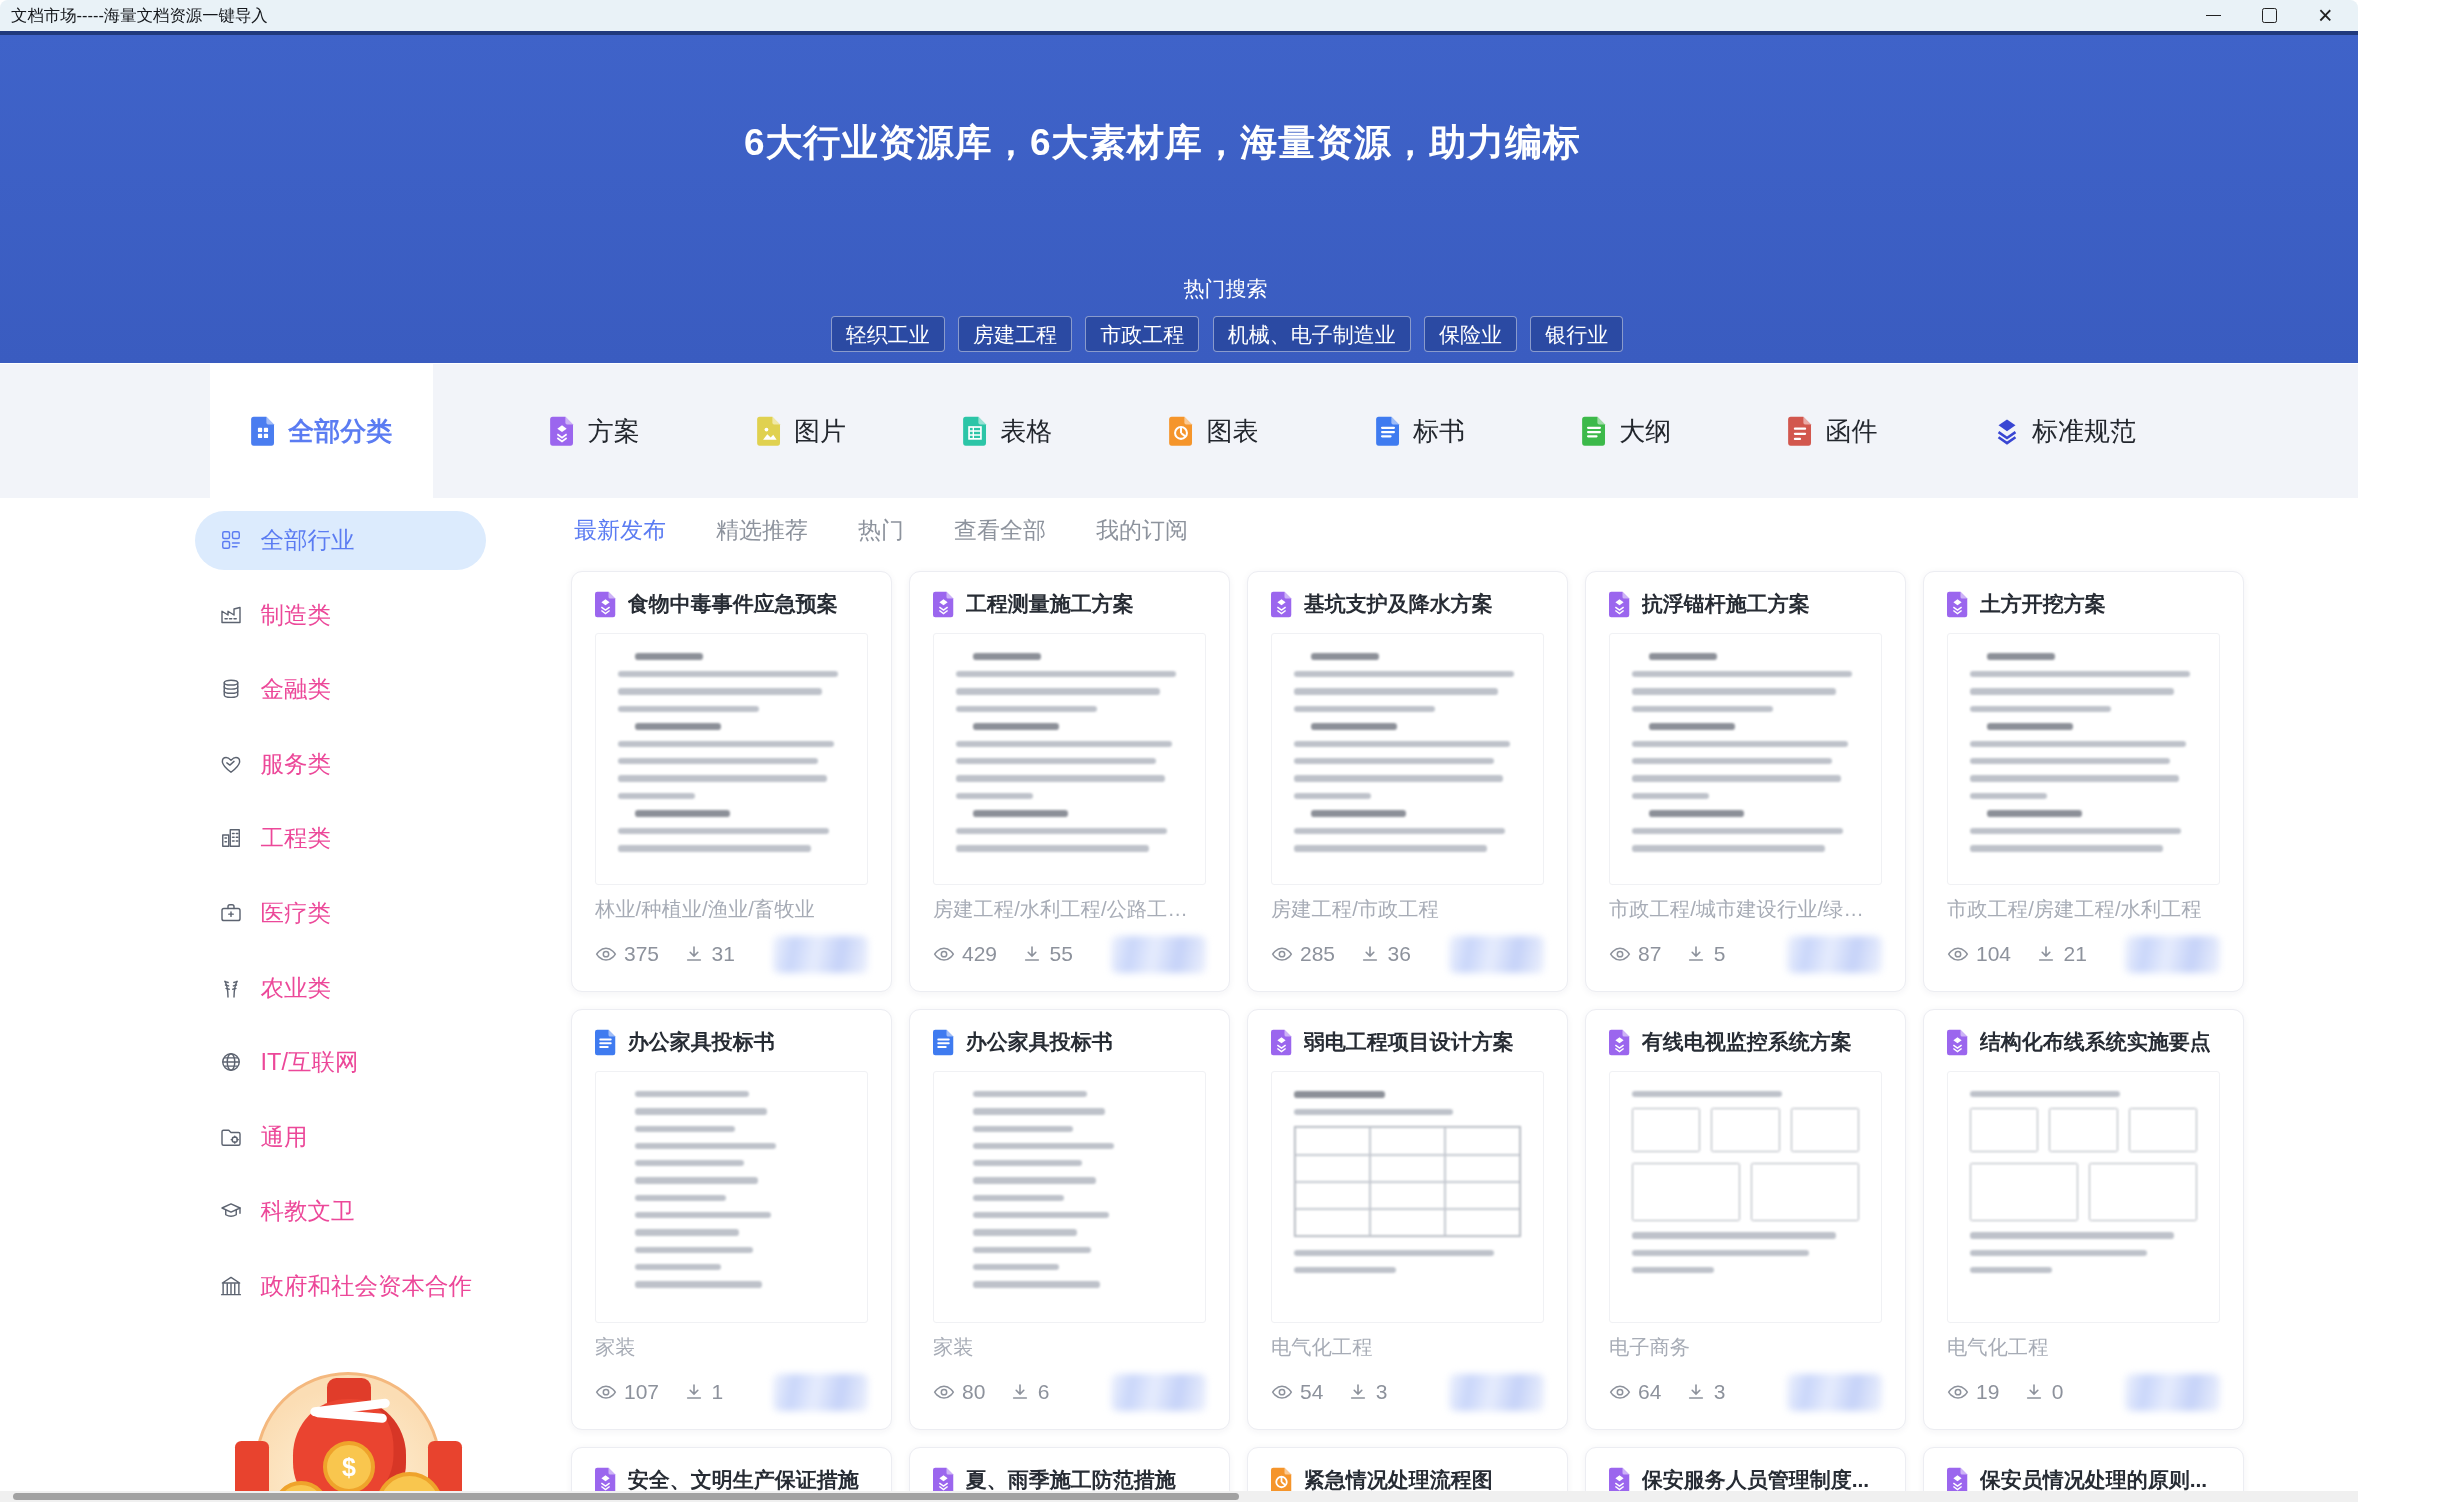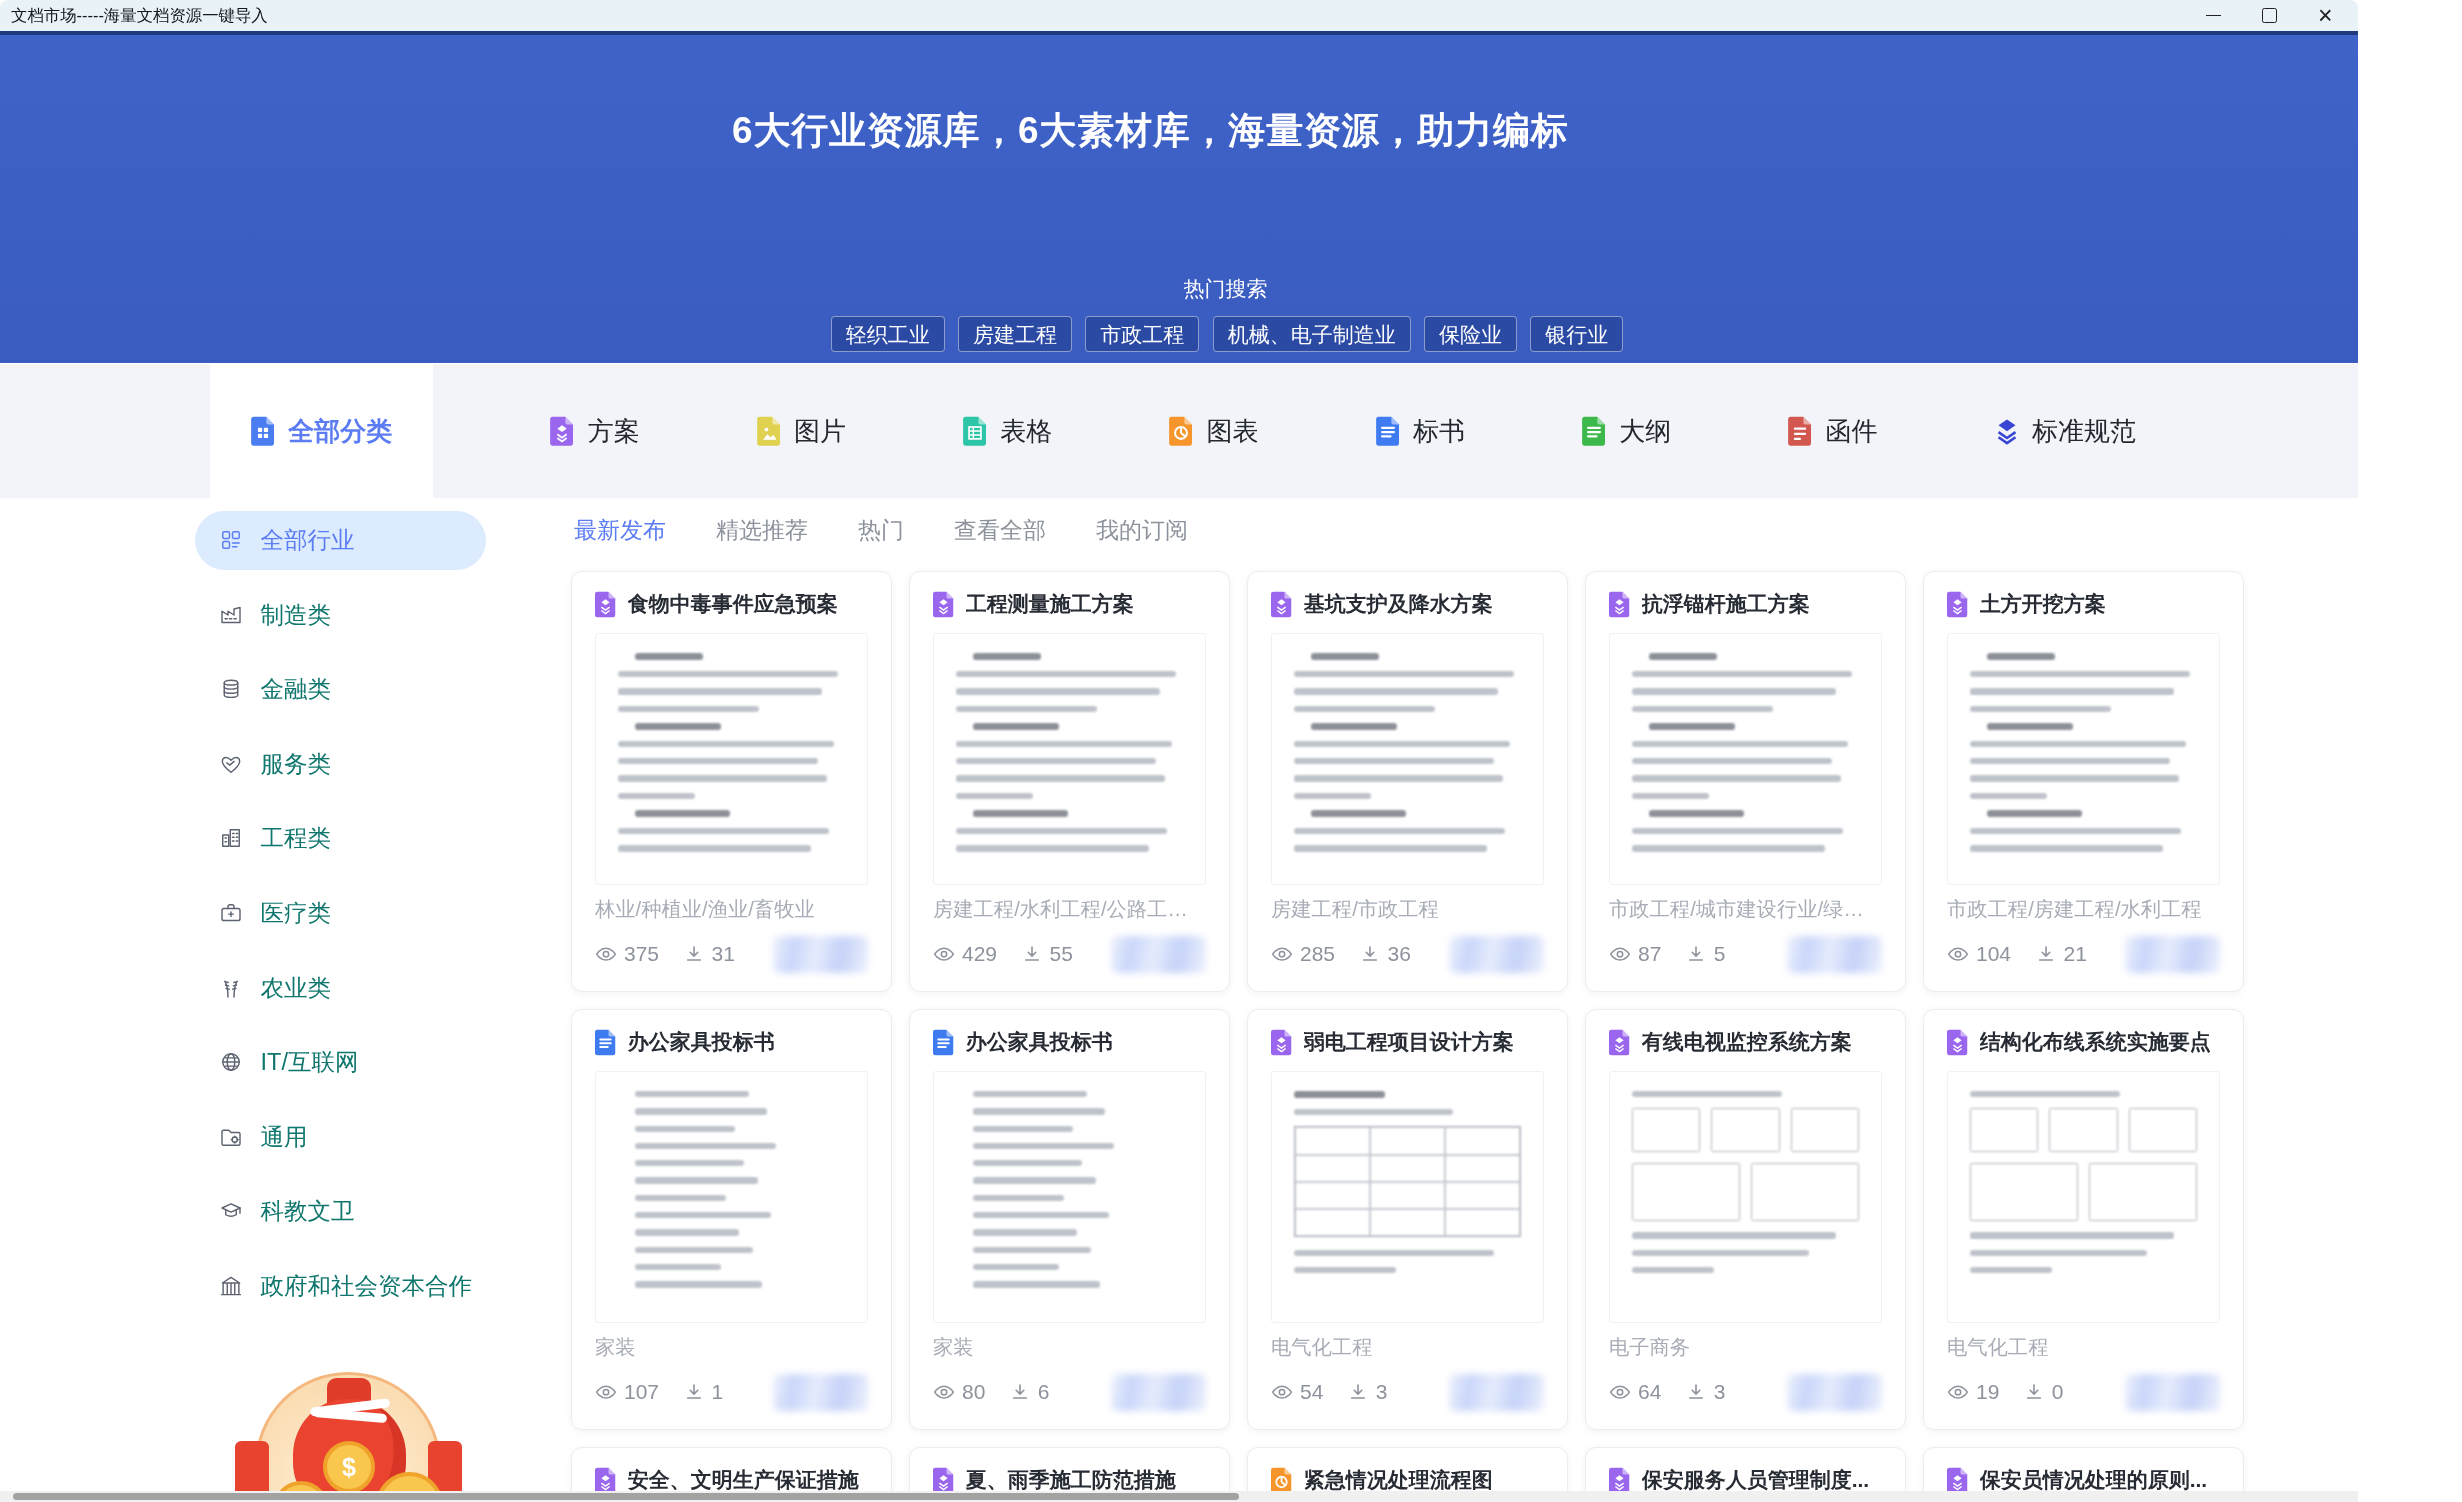--- a/index.html
+++ b/index.html
@@ -14,21 +14,21 @@
   .wbtn{width:56px;height:31px;display:flex;align-items:center;justify-content:center;color:#222;cursor:pointer;}
   .glyph-min{width:15px;height:1.6px;background:#222;}
   .glyph-max{width:13.3px;height:13.3px;border:1.6px solid #222;border-radius:2.3px;}
   .glyph-close{font-size:25px;line-height:1;color:#222;}
 
   
   .hero{position:absolute;left:0;top:31px;width:100%;height:332px;
     background:linear-gradient(180deg,#3f63c9 0%,#3a5cc0 100%);}
   .hero::before{content:"";position:absolute;left:0;top:0;right:0;height:3.9px;background:#20397c;}
   .hero-inner{position:absolute;left:732px;top:0;width:990px;height:100%;}
-  .hero-title{position:absolute;left:0;top:75px;margin:0;font-size:37px;font-weight:600;
+  .hero-title{position:absolute;left:0;top:75px;margin:12px;font-size:37px;font-weight:600;
     color:#fff;letter-spacing:0.8px;white-space:nowrap;}
   .search-box{position:absolute;left:0;top:154px;width:990px;height:63px;background:#fff;
     border-radius:7.8px;display:flex;align-items:center;padding:0 7px 0 22px;box-sizing:border-box;
     box-shadow:0 3.1px 11px rgba(20,40,100,.25);}
   .search-box input{flex:1;border:none;outline:none;font-size:23.5px;color:#333;background:transparent;}
   .search-box input::placeholder{color:#b9bfc9;}
   .search-btn{width:91px;height:48px;background:#3e66d9;color:#fff;font-size:23px;border:none;
     border-radius:6.3px;cursor:pointer;}
   .hot-row{position:absolute;left:0;top:244px;width:990px;display:flex;align-items:center;
     gap:13.3px;color:#fff;font-size:21px;flex-direction:column;}
@@ -47,21 +47,21 @@
   .tab.active{background:#fff;align-self:stretch;padding:0 41px;color:#5b7cf2;font-weight:600;}
 
   
   .main{position:absolute;left:0;top:498px;width:100%;height:1004px;background:#fff;}
   .filters{position:absolute;left:574px;top:17px;display:flex;gap:50px;font-size:23px;color:#8d939d;}
   .filter{cursor:pointer;white-space:nowrap;}
   .filter.active{color:#5b7cf2;}
 
   .sidebar{position:absolute;left:195px;top:12.5px;width:291px;}
   .side-item{height:59px;border-radius:30px;display:flex;align-items:center;gap:18px;
-    padding-left:23.5px;font-size:23.5px;color:#0f766e;margin-bottom:15.6px;box-sizing:border-box;
+    padding-left:23.5px;font-size:23.5px;color:#ec4899;margin-bottom:15.6px;box-sizing:border-box;
     cursor:pointer;white-space:nowrap;}
   .side-item.active{background:#dcebfd;color:#5b7cf2;}
   .side-icon{color:#5c6370;display:flex;}
   .side-item.active .side-icon{color:#5b7cf2;}
   .side-icon svg{width:24px;height:24px;}
 
   .grid{position:absolute;left:571px;top:73px;display:grid;
     grid-template-columns:repeat(5,321px);grid-auto-rows:421px;gap:17px 17px;}
   .card{background:#fff;border:0.8px solid #ecedf2;border-radius:11px;
     box-shadow:0 1.6px 7.8px rgba(30,40,70,.05);padding:14px 23px;box-sizing:border-box;cursor:pointer;}

